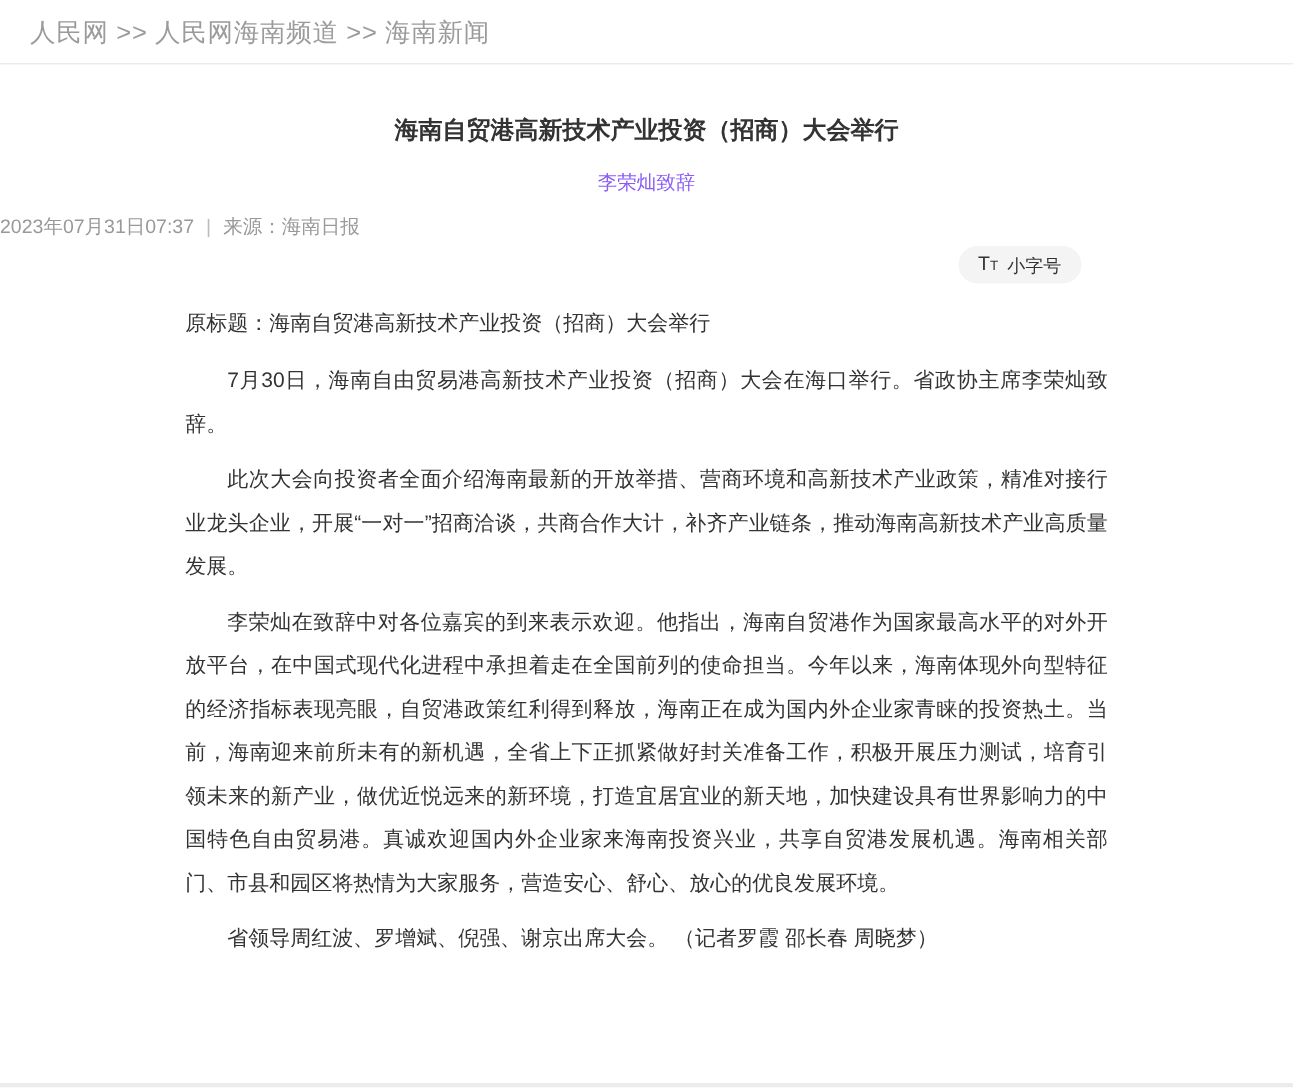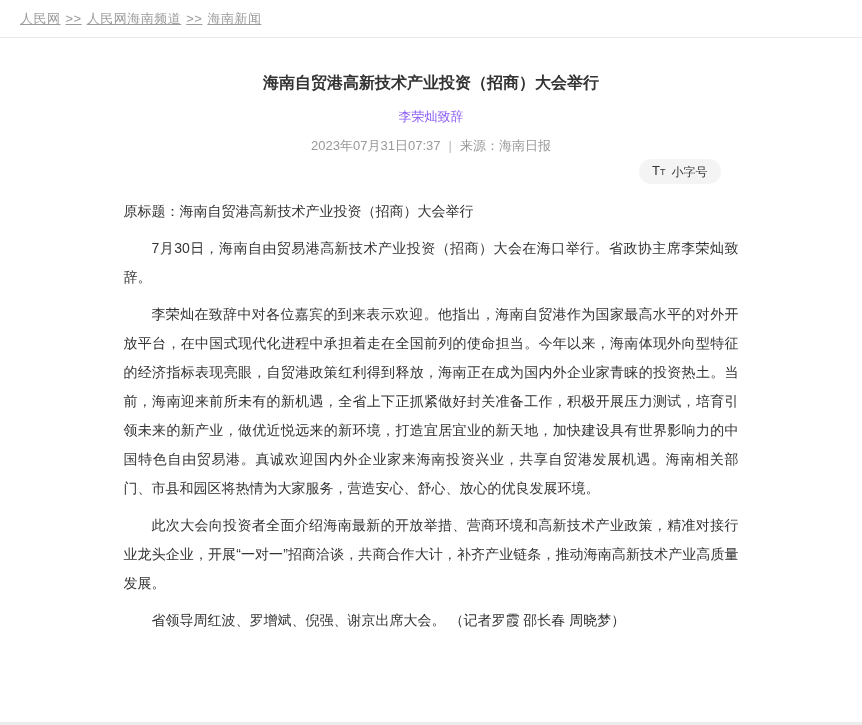--- a/index.html
+++ b/index.html
@@ -9,25 +9,24 @@
     height: 725px;
     position: relative;
     overflow: hidden;
     font-family: "Liberation Sans", "DejaVu Sans", sans-serif;
     color: #333333;
   }
 
   
   .breadcrumb-bar {
     padding: 10px 20px 9px 20px;
-    font-size: 13px;
+    font-size: 17px;
     color: #9b9b9b;
     border-bottom: 1px solid #ebebeb;
     letter-spacing: 0.5px;
-    text-decoration: underline;
   }
   .breadcrumb-bar a {
     color: #9b9b9b;
     text-decoration: none;
     cursor: pointer;
   }
   .bc-sep { margin: 0 5px; color: #9b9b9b; }
 
   
   .article-title {
@@ -41,21 +40,21 @@
   }
   .article-subtitle {
     margin-top: 10px;
     text-align: center;
     font-size: 13px;
     color: #8b5cf6;
     line-height: 15px;
   }
   .article-meta {
     margin-top: 14px;
-    text-align: center;
+    text-align: left;
     font-size: 13px;
     color: #999999;
     line-height: 15px;
   }
   .meta-sep { margin: 0 8px; color: #bbbbbb; }
   .source-link { color: #999999; text-decoration: none; cursor: pointer; }
 
   
   .toolbar {
     width: 615px;
@@ -127,18 +126,18 @@
         <span class="t-big">T</span>
         <span class="t-small">T</span>
       </span>
     <span>小字号</span>
   </button>
 </div>
 
 <div class="article-body">
   <p class="original-title">原标题：海南自贸港高新技术产业投资（招商）大会举行</p>
   <p class="indent">7月30日，海南自由贸易港高新技术产业投资（招商）大会在海口举行。省政协主席李荣灿致辞。</p>
+  <p class="indent">此次大会向投资者全面介绍海南最新的开放举措、营商环境和高新技术产业政策，精准对接行业龙头企业，开展“一对一”招商洽谈，共商合作大计，补齐产业链条，推动海南高新技术产业高质量发展。</p>
   <p class="indent">李荣灿在致辞中对各位嘉宾的到来表示欢迎。他指出，海南自贸港作为国家最高水平的对外开放平台，在中国式现代化进程中承担着走在全国前列的使命担当。今年以来，海南体现外向型特征的经济指标表现亮眼，自贸港政策红利得到释放，海南正在成为国内外企业家青睐的投资热土。当前，海南迎来前所未有的新机遇，全省上下正抓紧做好封关准备工作，积极开展压力测试，培育引领未来的新产业，做优近悦远来的新环境，打造宜居宜业的新天地，加快建设具有世界影响力的中国特色自由贸易港。真诚欢迎国内外企业家来海南投资兴业，共享自贸港发展机遇。海南相关部门、市县和园区将热情为大家服务，营造安心、舒心、放心的优良发展环境。</p>
-  <p class="indent">此次大会向投资者全面介绍海南最新的开放举措、营商环境和高新技术产业政策，精准对接行业龙头企业，开展“一对一”招商洽谈，共商合作大计，补齐产业链条，推动海南高新技术产业高质量发展。</p>
   <p class="indent">省领导周红波、罗增斌、倪强、谢京出席大会。 （记者罗霞 邵长春 周晓梦）</p>
 </div>
 
 <div class="footer-strip"></div>
 
 </body></html>

